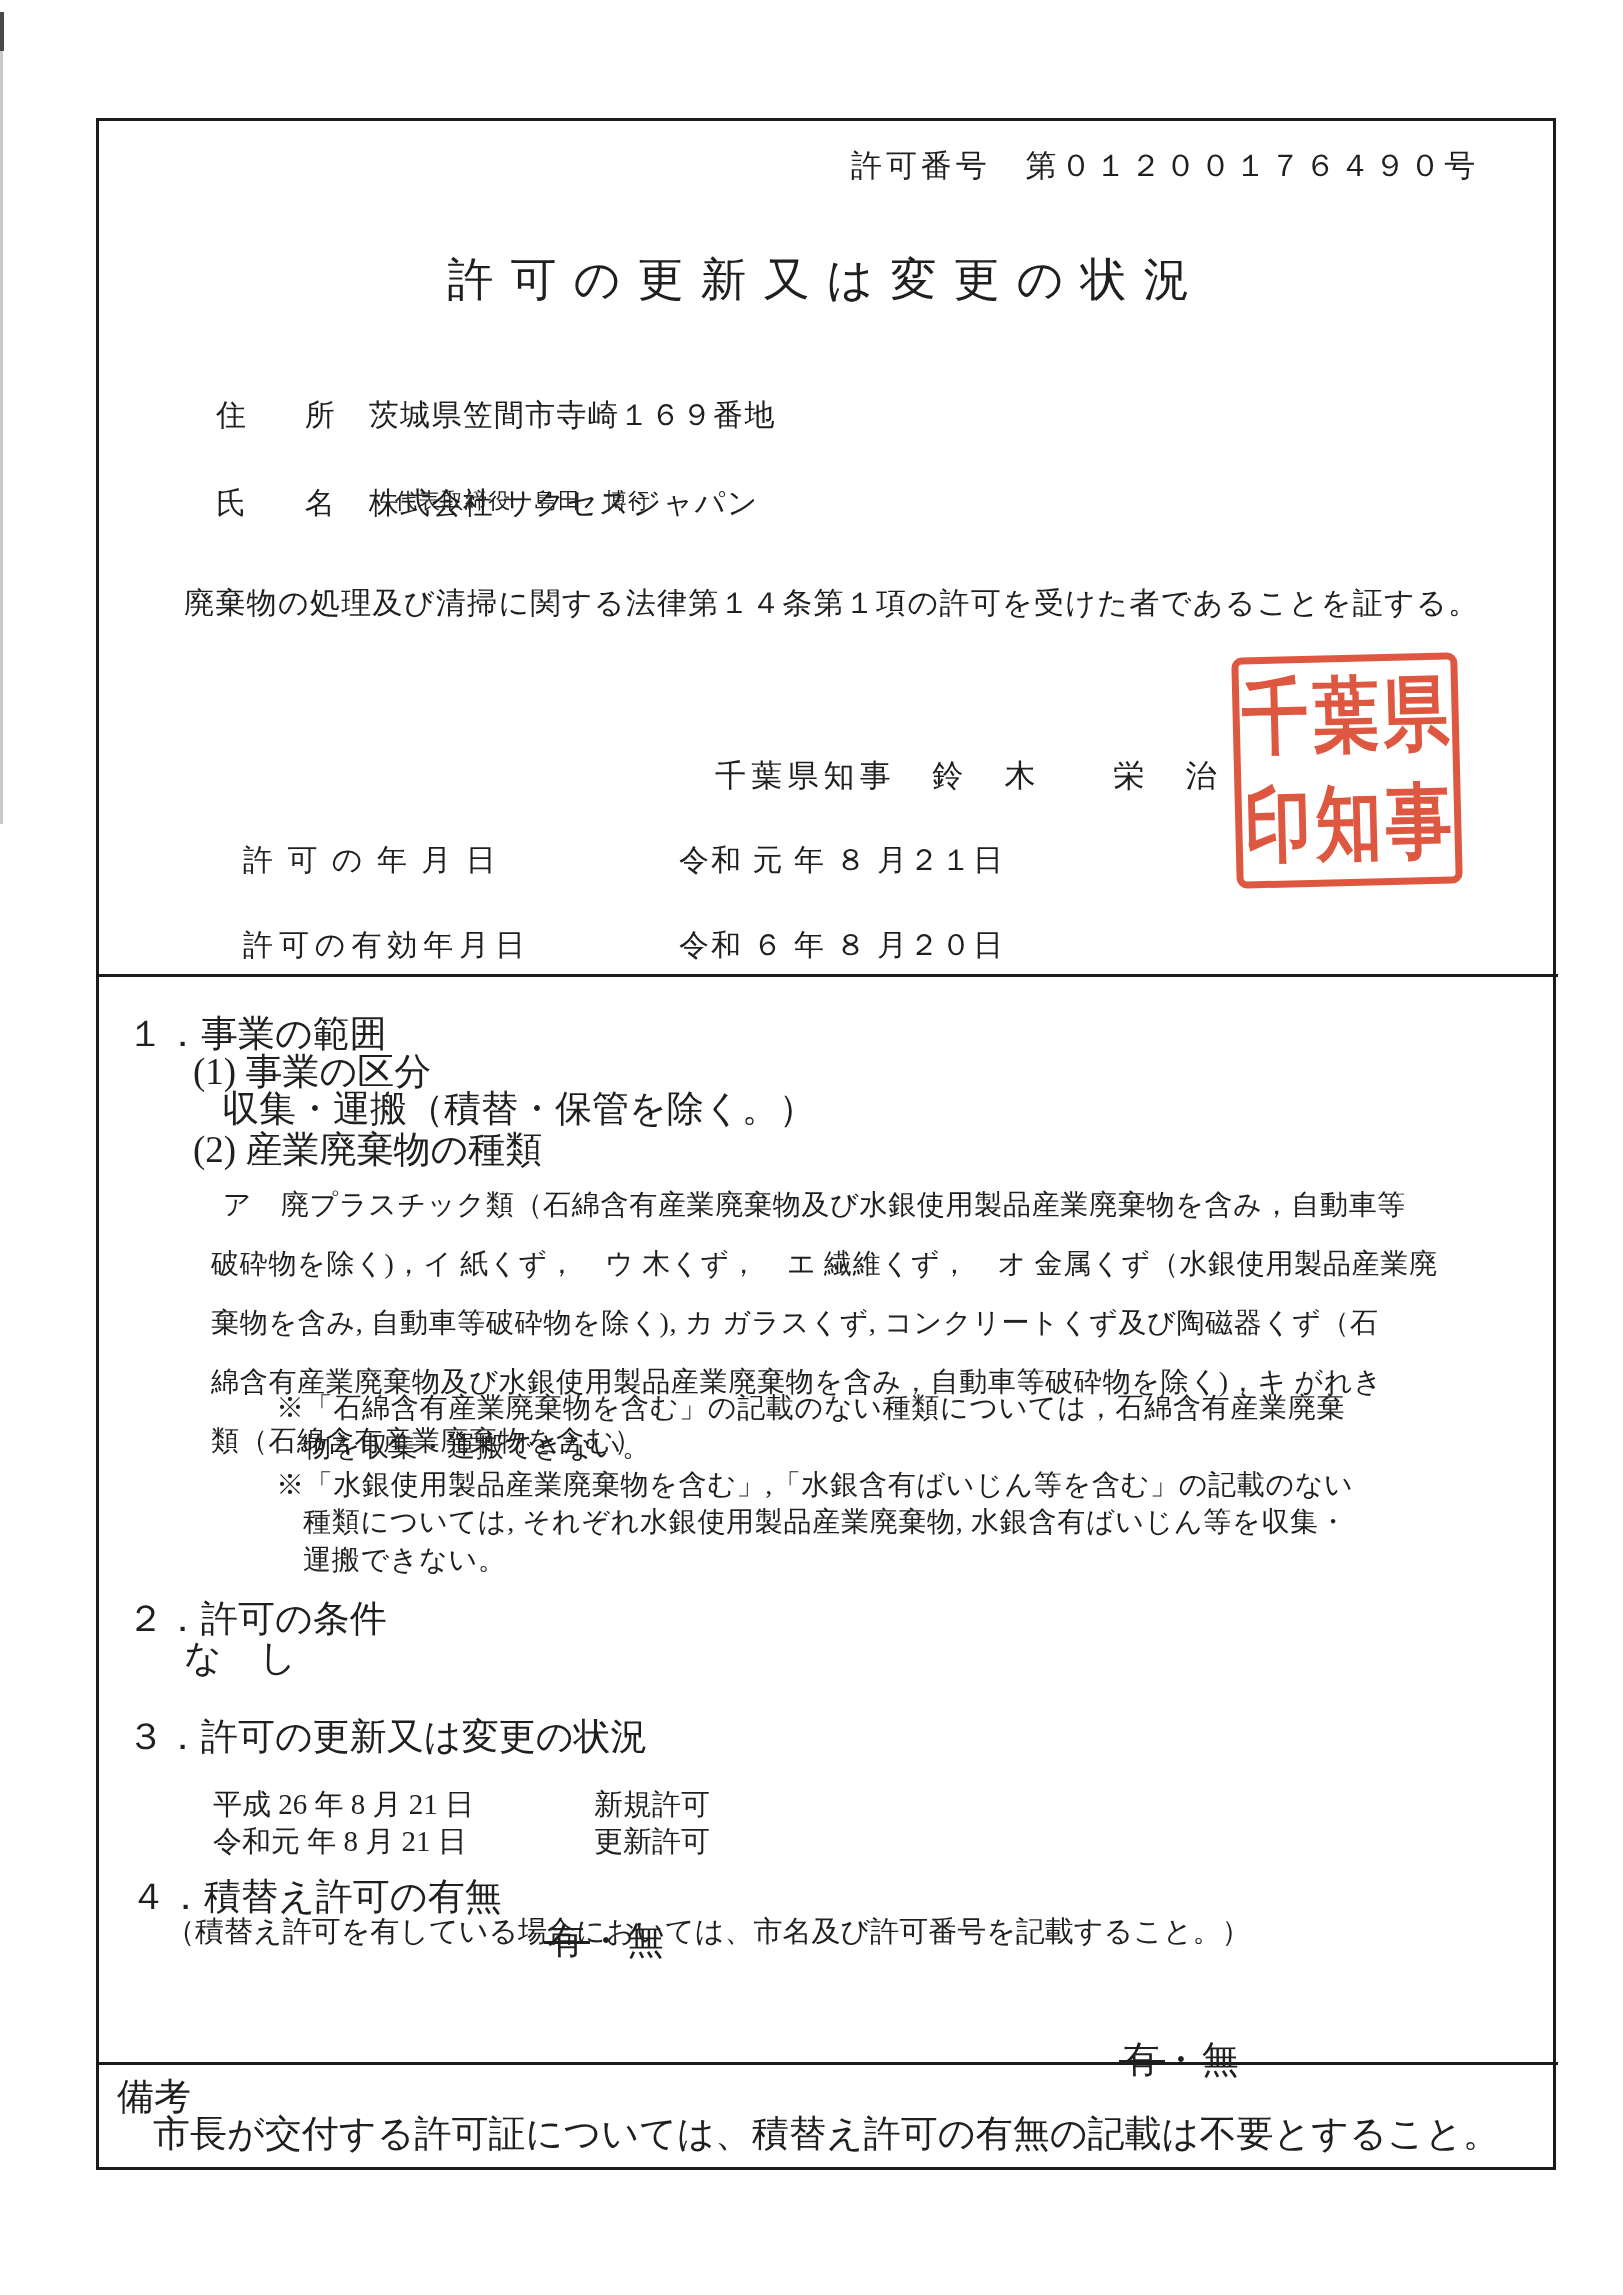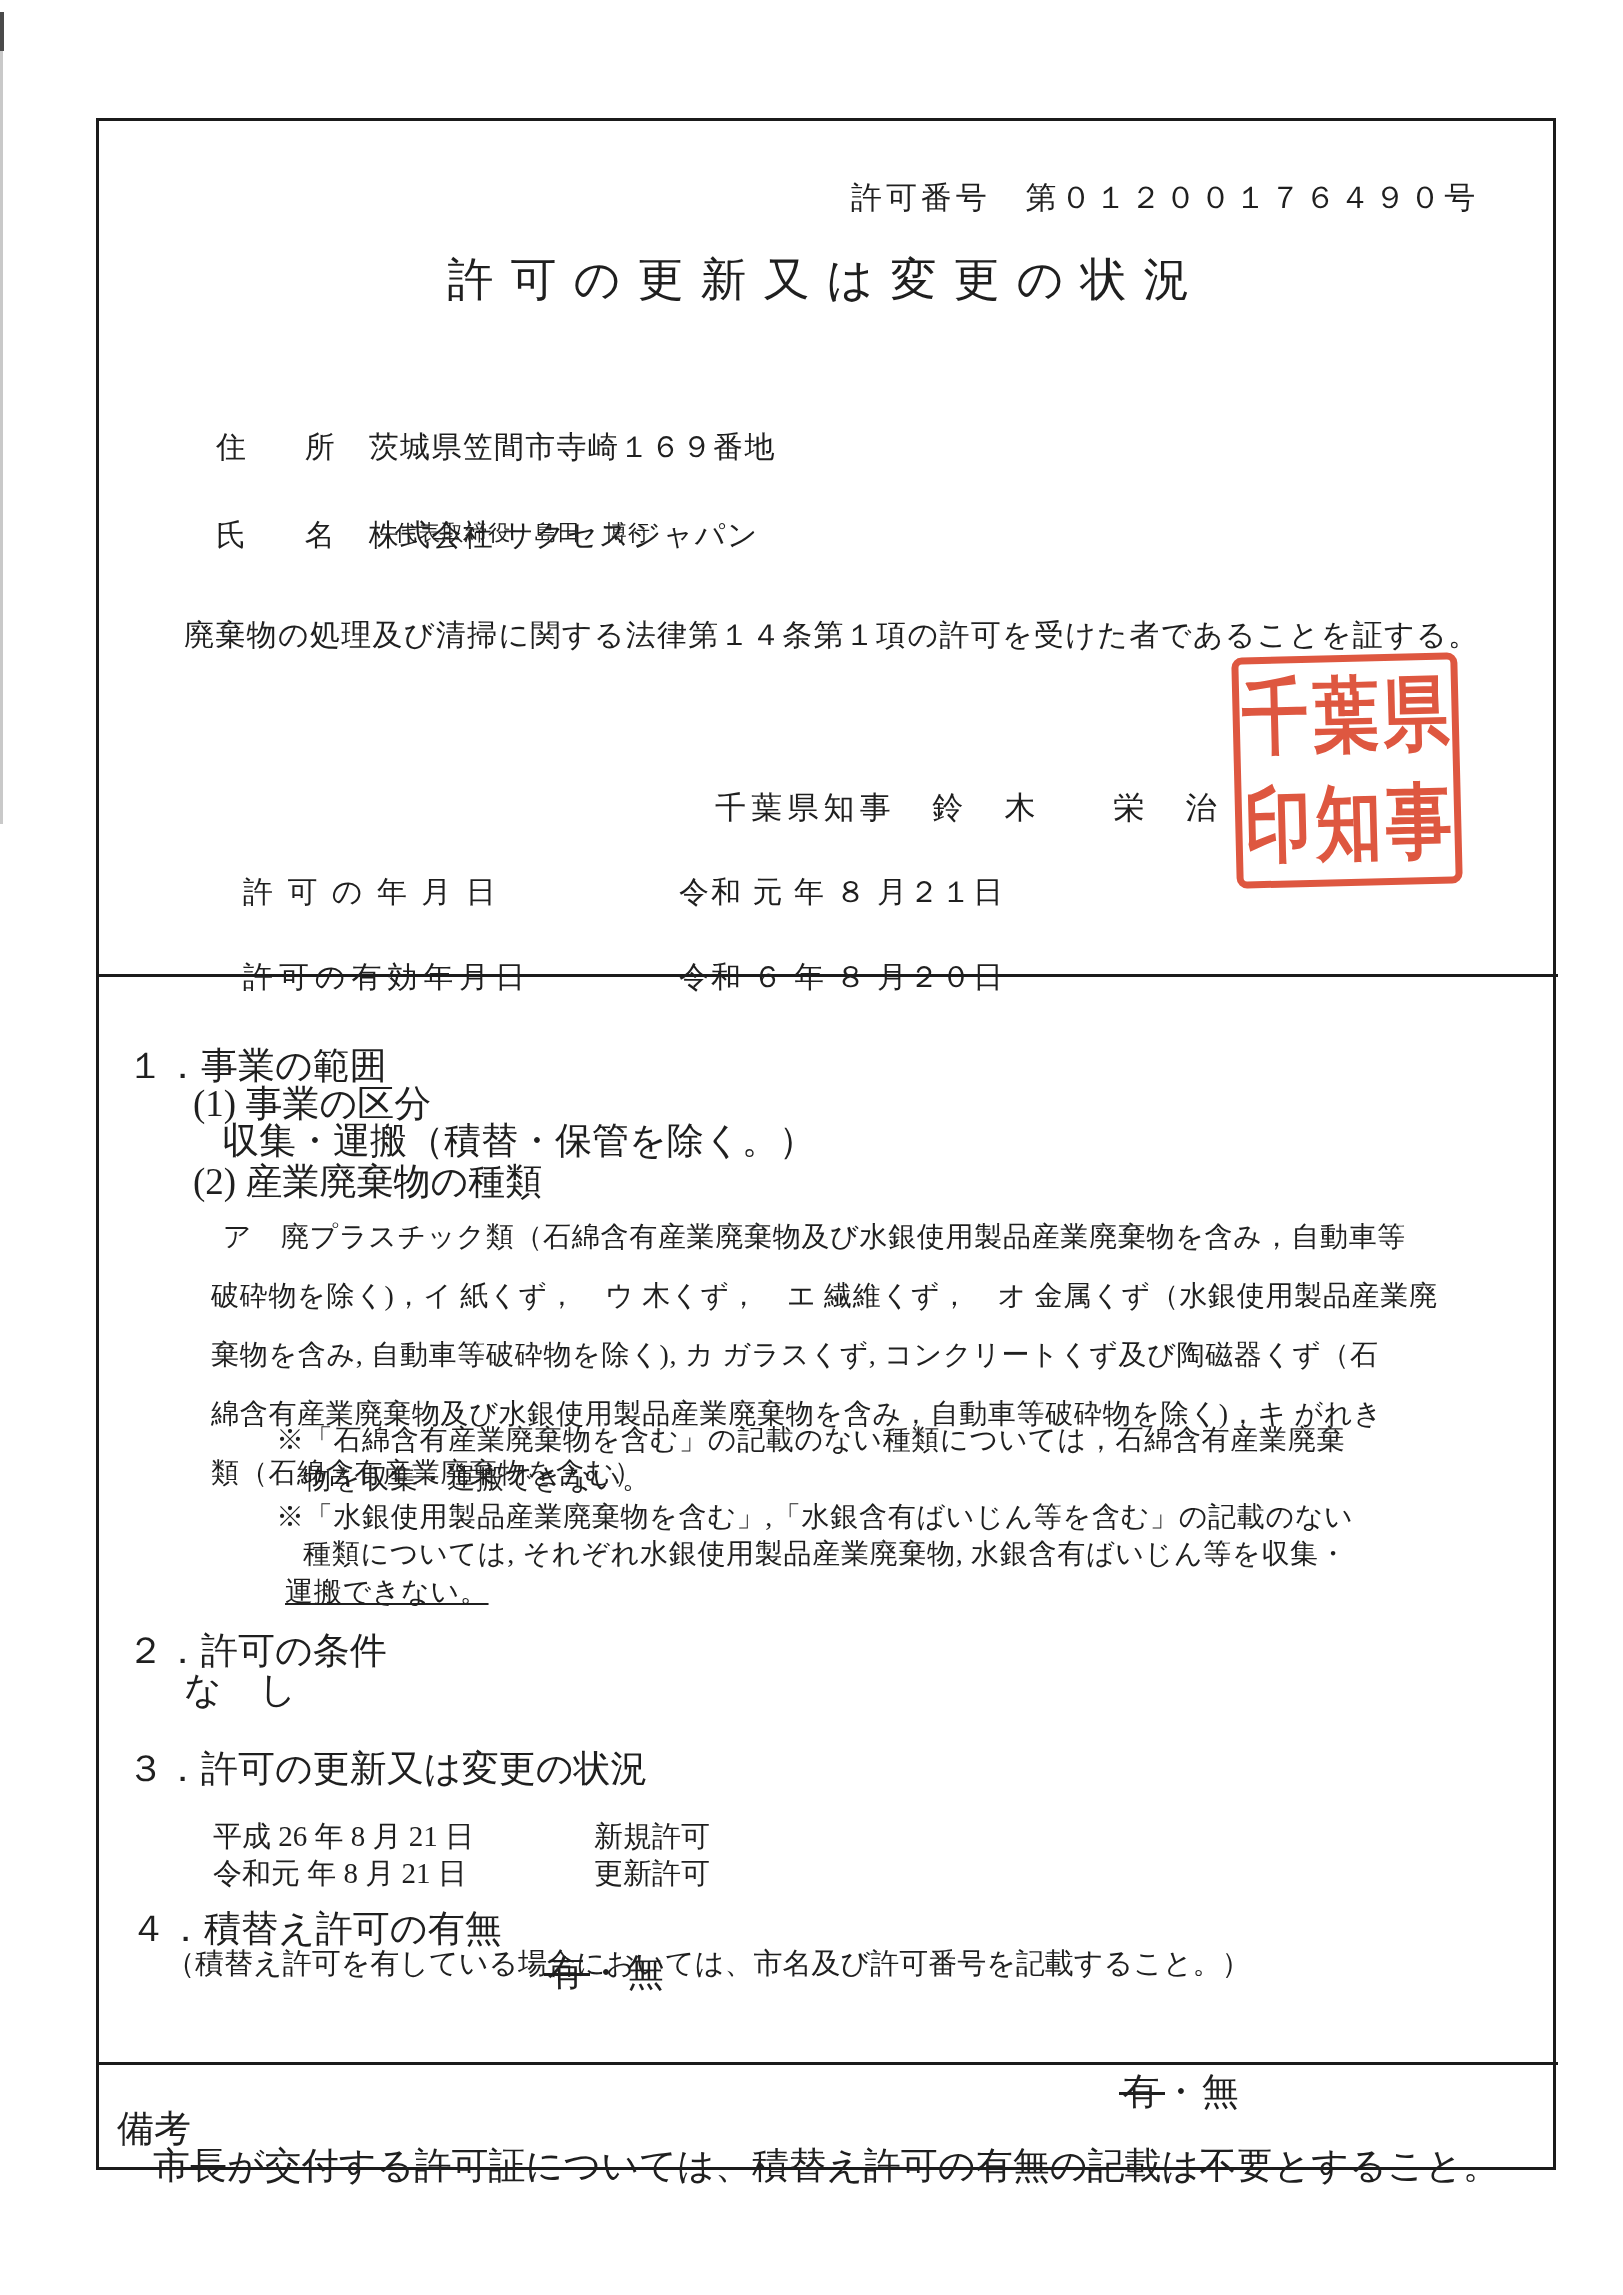--- a/index.html
+++ b/index.html
@@ -4,21 +4,21 @@
 <style>
   html,body{margin:0;padding:0;background:#ffffff;}
   .page{
     position:relative;
     width:1623px;height:2295px;
     background:#ffffff;
     font-family:"Liberation Serif","DejaVu Serif",serif;
     color:#1f1f1f;
     overflow:hidden;
   }
-  .abs{position:absolute;white-space:pre;margin-top:32px;}
+  .abs{position:absolute;white-space:pre;}
   .t{font-size:37px;line-height:1.18;}
   .doc-border{
     position:absolute;left:96px;top:118px;
     width:1454px;height:2046px;
     border:3.9px solid #1b1b1b;
   }
   .hline{position:absolute;left:96px;width:1462px;height:3.3px;background:#1b1b1b;}
   .permit-no{font-size:31px;letter-spacing:3.9px;}
   .title{
     position:absolute;left:96px;top:249px;width:1462px;
@@ -109,21 +109,21 @@
     <div class="para">綿含有産業廃棄物及び水銀使用製品産業廃棄物を含み，自動車等破砕物を除く)，キ がれき</div>
     <div class="para">類（石綿含有産業廃棄物を含む）</div>
   </div>
 
 
   <div class="abs para" style="left:276px;top:1389px;">※「石綿含有産業廃棄物を含む」の記載のない種類については，石綿含有産業廃棄</div>
   <div class="abs para" style="left:303px;top:1428px;">物を収集・運搬できない。</div>
 
   <div class="abs para" style="left:276px;top:1466px;">※「水銀使用製品産業廃棄物を含む」,「水銀含有ばいじん等を含む」の記載のない</div>
   <div class="abs para" style="left:303px;top:1503px;">種類については, それぞれ水銀使用製品産業廃棄物, 水銀含有ばいじん等を収集・</div>
-  <div class="abs para" style="left:285px;top:1541px;text-decoration:underline;">運搬できない。</div>
+  <div class="abs para" style="left:303px;top:1541px;">運搬できない。</div>
 
   <div class="abs t" style="left:127px;top:1597px;">２．許可の条件</div>
   <div class="abs t" style="left:184px;top:1636px;text-align:right;">な　し</div>
 
   <div class="abs t" style="left:127px;top:1715px;">３．許可の更新又は変更の状況</div>
   <div class="abs t" style="left:184px;top:1753px;font-size:29px;">
     <span style="display:inline-block;width:381px;">平成 26 年 8 月 21 日</span><span>新規許可</span>
   </div>
   <div class="abs t" style="left:184px;top:1790px;font-size:29px;">
     <span style="display:inline-block;width:381px;">令和元 年 8 月 21 日</span><span>更新許可</span>

